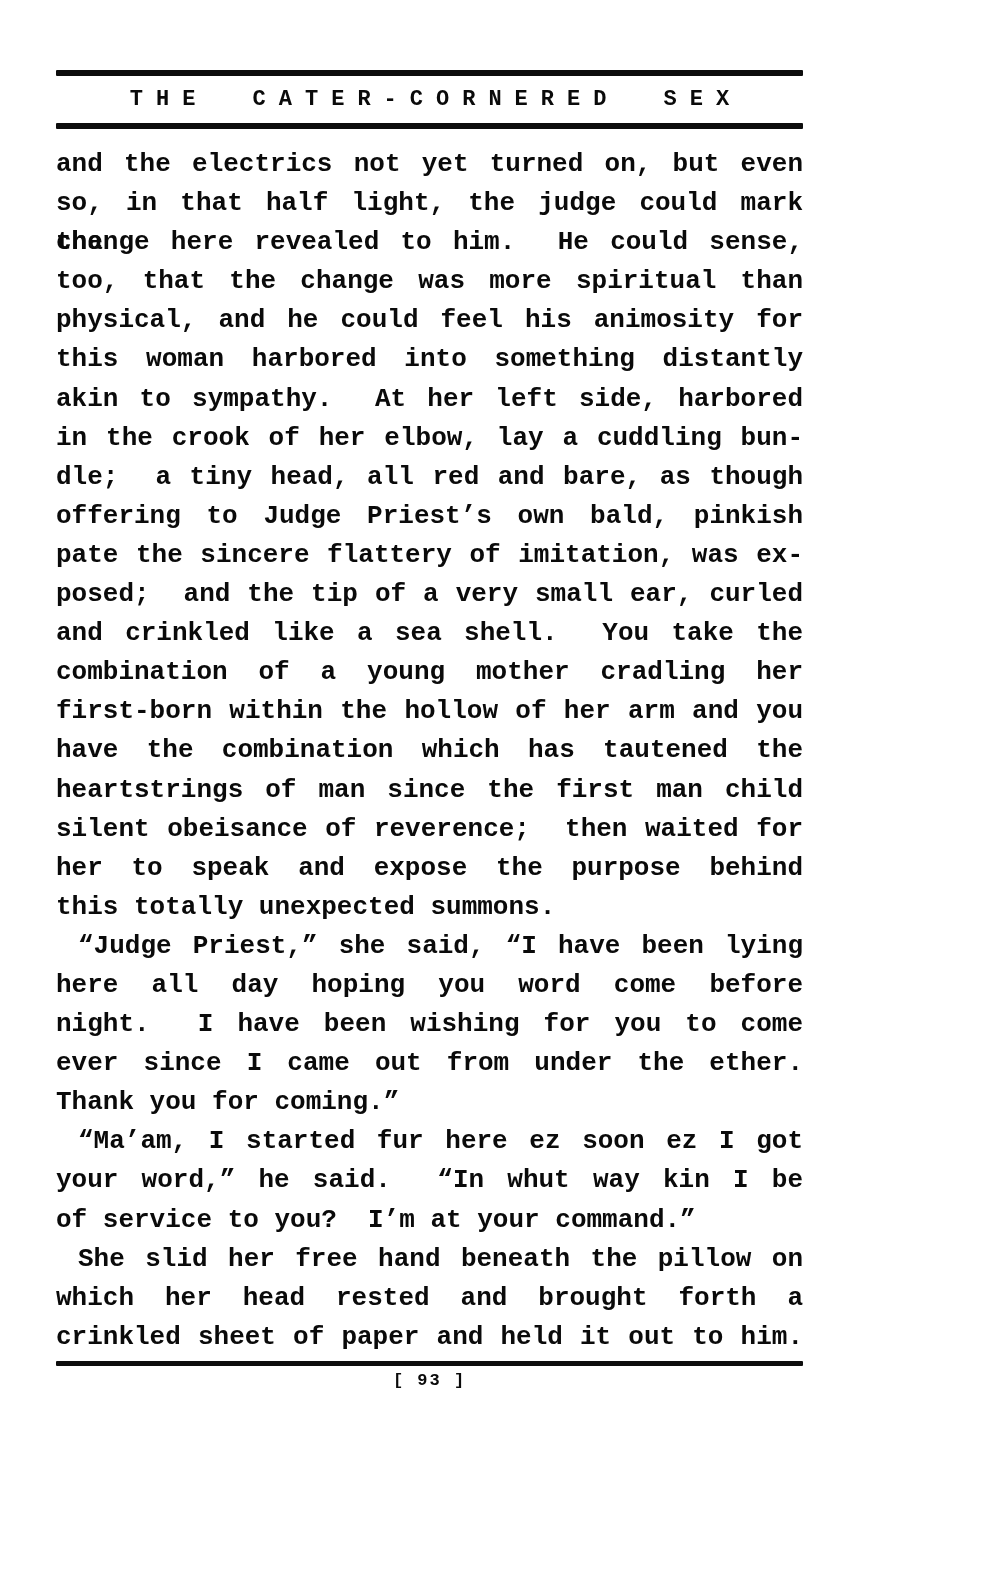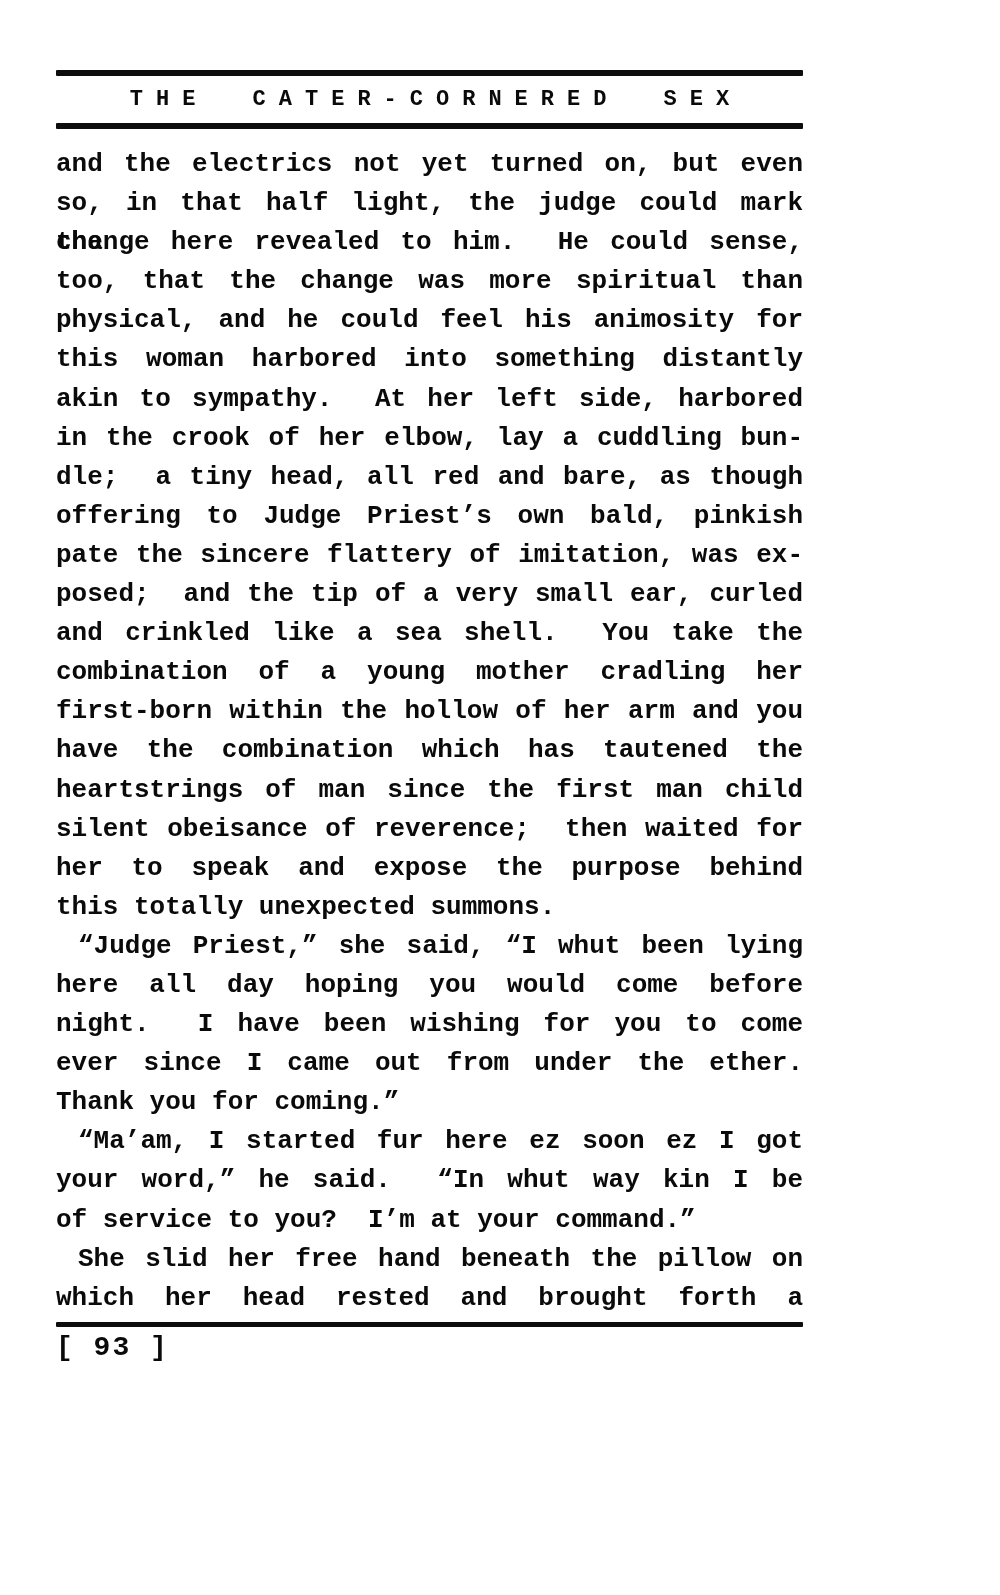--- a/index.html
+++ b/index.html
@@ -51,21 +51,22 @@
     text-align: left;
     text-align-last: left;
   }
   .ln.in { text-indent: 22px; }
   .rule-bottom {
     margin-top: 4px;
     height: 5px;
   }
   .folio {
     margin-top: 5px;
-    font-size: 28px;
+    text-align: center;
+    font-size: 17px;
     font-weight: bold;
     letter-spacing: 2px;
   }
   .speck {
     position: absolute;
     left: 289px;
     top: 1521px;
     width: 4px;
     height: 4px;
     background: #3a3a3a;
@@ -95,30 +96,31 @@
       <div class="ln">pate the sincere flattery of imitation, was ex-</div>
       <div class="ln">posed;&nbsp; and the tip of a very small ear, curled</div>
       <div class="ln">and crinkled like a sea shell.&nbsp; You take the</div>
       <div class="ln">combination of a young mother cradling her</div>
       <div class="ln">first-born within the hollow of her arm and you</div>
       <div class="ln">have the combination which has tautened the</div>
       <div class="ln">heartstrings of man since the first man child</div>
       <div class="ln">silent obeisance of reverence;&nbsp; then waited for</div>
       <div class="ln">her to speak and expose the purpose behind</div>
       <div class="ln e">this totally unexpected summons.</div>
-      <div class="ln in">“Judge Priest,” she said, “I whut been lying</div>
-      <div class="ln">here all day hoping you would come before</div>
+      <div class="ln in">“Judge Priest,” she said, “I have been lying</div>
+      <div class="ln">here all day hoping you word come before</div>
       <div class="ln">night.&nbsp; I have been wishing for you to come</div>
       <div class="ln">ever since I came out from under the ether.</div>
       <div class="ln e">Thank you for coming.”</div>
       <div class="ln in">“Ma’am, I started fur here ez soon ez I got</div>
       <div class="ln">your word,” he said.&nbsp; “In whut way kin I be</div>
       <div class="ln e">of service to you?&nbsp; I’m at your command.”</div>
       <div class="ln in">She slid her free hand beneath the pillow on</div>
       <div class="ln">which her head rested and brought forth a</div>
+      <div class="ln">crinkled sheet of paper and held it out to him.</div>
     </div>
 
     <div class="rule rule-bottom"></div>
     <div class="folio">[ 93 ]</div>
   </div>
 
   <div class="speck"></div>
 </div>
 
 </body></html>

